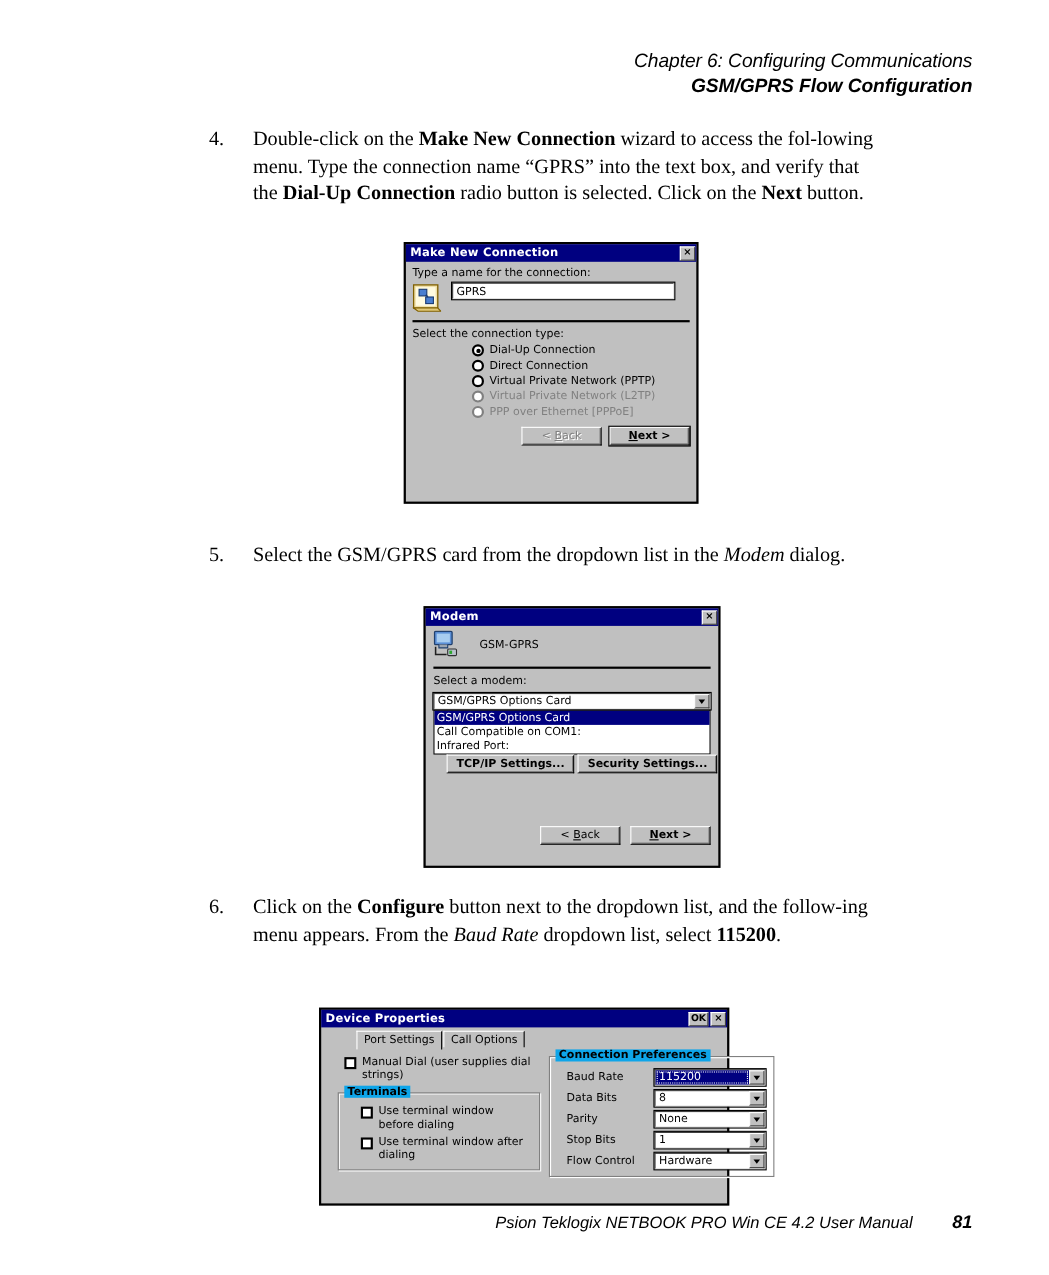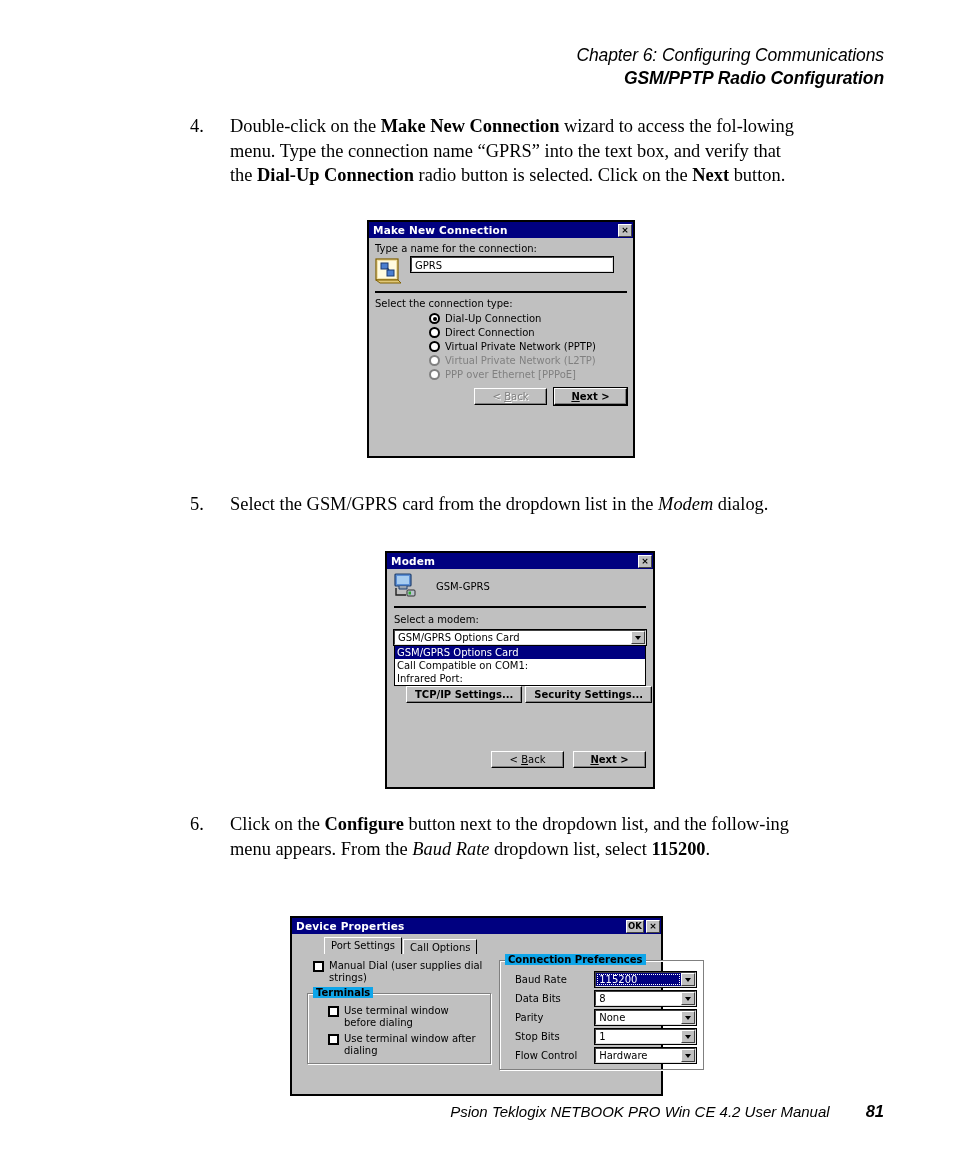--- a/index.html
+++ b/index.html
@@ -265,21 +265,21 @@
     position: absolute;
     top: -7px; left: 5px;
     background: #0ea5e9;
     padding: 0 3px;
     font-size: 10px;
     font-weight: bold;
     white-space: nowrap;
   }
 
   
-  .tabstrip { display: flex; align-items: flex-end; height: 17px; padding-left: 28px; }
+  .tabstrip { display: flex; height: 17px; padding-left: 28px; }
   .tab {
     background: #c0c0c0;
     border-top: 1px solid #fff;
     border-left: 1px solid #fff;
     border-right: 1px solid #000;
     padding: 1px 6px 2px 6px;
     font-size: 10px;
     line-height: 13px;
     box-sizing: border-box;
     white-space: nowrap;
@@ -309,21 +309,21 @@
     font-style: italic;
     font-weight: bold;
     font-size: 16.5px;
   }
 </style>
 </head>
 <body>
 
 <div class="page-header">
   <div class="line1">Chapter 6:  Configuring Communications</div>
-  <div class="line2">GSM/PPTP Radio Configuration</div>
+  <div class="line2">GSM/GPRS Flow Configuration</div>
 </div>
 
 <div class="step" id="step4">
   <div class="num">4.</div>
   <div class="body">Double-click on the <b>Make New Connection</b> wizard to access the fol-lowing menu. Type the connection name “GPRS” into the text box, and verify that the <b>Dial-Up Connection</b> radio button is selected. Click on the <b>Next</b> button.</div>
 </div>
 
 <div class="dlg" id="dlg-mnc" style="left:367px; top:220px; width:268px; height:238px;">
 
   <div class="titlebar">

